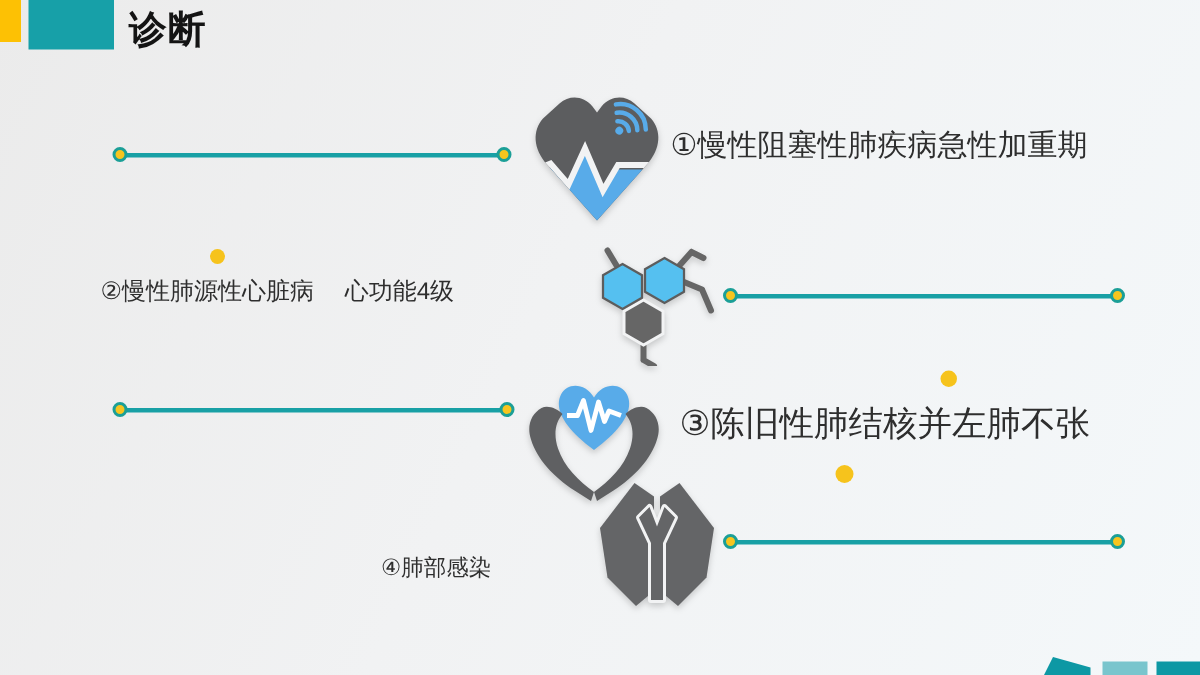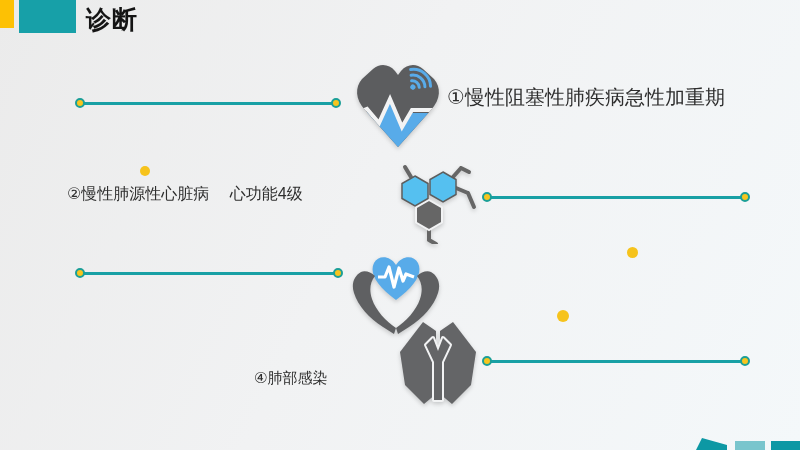--- a/index.html
+++ b/index.html
@@ -107,20 +107,21 @@
   </div>
 
   <div class="icon i3">
     <svg viewBox="0 0 96 96">
       <path d="M48,60 C29,46 21,33 26,23 C30,15 42,15 48,25 C54,15 66,15 70,23 C75,33 67,46 48,60 Z" fill="#58abe9"></path>
       <polyline points="30,37 37,37 41,27 46,47 51,28 55,41 58,34 66,37" fill="none" stroke="#ffffff" stroke-width="3.2" stroke-linejoin="round"></polyline>
       <path d="M13,32 C6,36 3,44 6,53 C10,66 21,78 35,87 L46,94 L48,88 C38,81 28,71 24,59 C21,50 22,42 27,36 C23,32 17,30 13,32 Z" fill="#5f6062"></path>
       <path d="M83,32 C90,36 93,44 90,53 C86,66 75,78 61,87 L50,94 L48,88 C58,81 68,71 72,59 C75,50 74,42 69,36 C73,32 79,30 83,32 Z" fill="#5f6062"></path>
     </svg>
   </div>
+  <div class="item-text t3">③陈旧性肺结核并左肺不张</div>
 
   <div class="item-text t4">④肺部感染</div>
   <div class="icon i4">
     <svg viewBox="0 0 92 92">
       <polygon points="31,6 44,15 44,78 32,88 13,69 8,36" fill="#646567"></polygon>
       <polygon points="61,6 48,15 48,78 60,88 79,69 84,36" fill="#646567"></polygon>
       <path d="M34,29 L41,22 L46,35 L51,22 L58,29 L50,46 L50,84 L42,84 L42,46 Z" fill="#646567" stroke="#f2f3f4" stroke-width="4" stroke-linejoin="round" paint-order="stroke"></path>
     </svg>
   </div>
 

